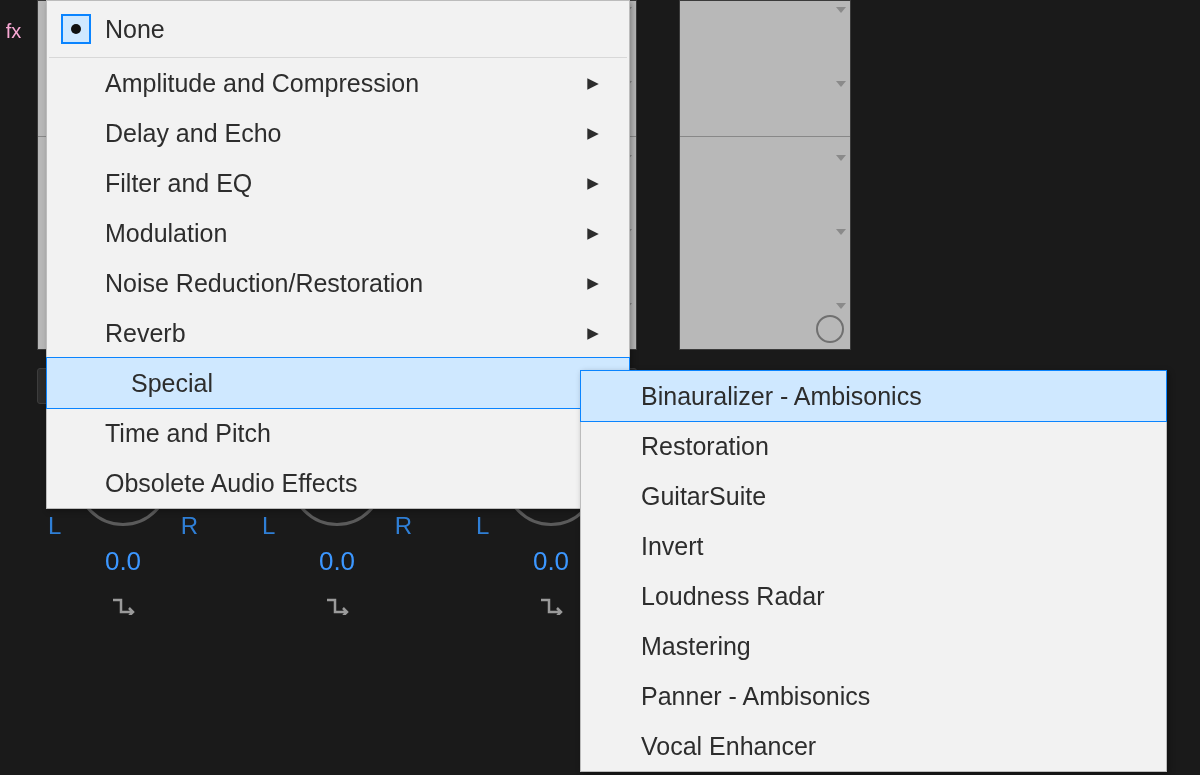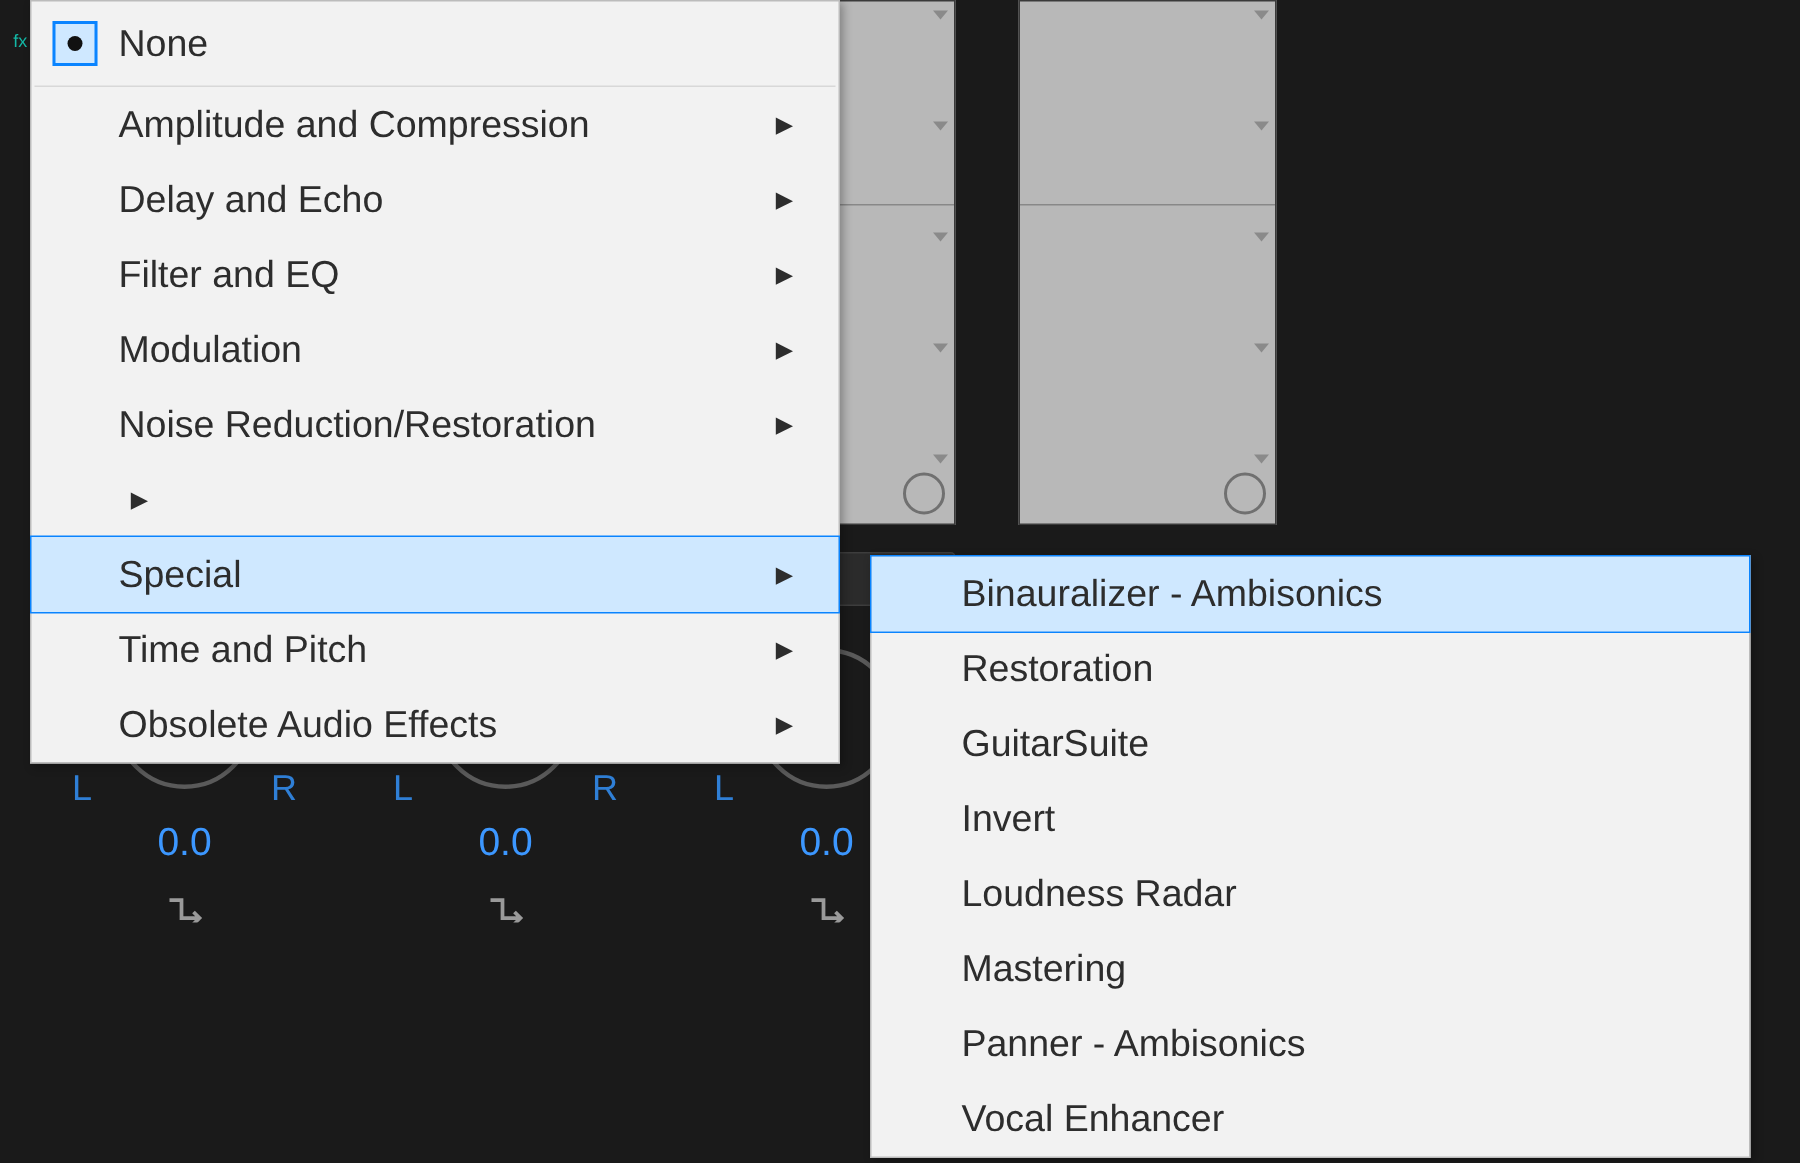--- a/index.html
+++ b/index.html
@@ -17,21 +17,21 @@
     display: flex;
     gap: 22px;
     padding-left: 27px;
   }
   .sidebar {
     position: absolute;
     left: 0; top: 0; bottom: 0; width: 27px;
     background: #1a1a1a;
   }
   .sidebar .glyph {
-    color: #14b8a6; font-size: 12px; text-align: center;
+    color: #f9a8d4; font-size: 20px; text-align: center;
     margin-top: 20px;
   }
   .strip {
     width: 192px;
     background: #1a1a1a;
     display: flex; flex-direction: column;
     position: relative;
   }
   .meter-box {
     height: 350px;
@@ -135,22 +135,23 @@
     border: 2px solid #0a84ff;
     background: #cfe8ff;
     display: flex; align-items: center; justify-content: center;
   }
   .menu .radio span {
     width: 10px; height: 10px; background: #111; border-radius: 50%;
   }
   .menu .item.hover-main {
     background: #cfe8ff;
     outline: 1px solid #0a84ff;
-  }
-  .menu-main { left: 20px; top: 0; width: 540px; }
+    gap: 26px;
+  }
+  .menu-main { left: 46px; top: 0; width: 584px; }
 
   .submenu { left: 580px; top: 370px; width: 587px; }
   .submenu .item { padding-left: 20px; }
   .submenu .icon-col { width: 40px; }
   .submenu .item.hover-sub {
     background: #cfe8ff;
     outline: 1px solid #0a84ff;
   }
 </style>
 </head>
@@ -301,20 +302,21 @@
         <div class="label">Modulation</div>
         <div class="arrow-col">▶</div>
       </div>
       <div class="item">
         <div class="icon-col"></div>
         <div class="label">Noise Reduction/Restoration</div>
         <div class="arrow-col">▶</div>
       </div>
       <div class="item">
         <div class="icon-col"></div>
+        <div class="label">Reverb</div>
         <div class="arrow-col">▶</div>
       </div>
       <div class="item hover-main">
         <div class="icon-col"></div>
         <div class="label">Special</div>
         <div class="arrow-col">▶</div>
       </div>
       <div class="item">
         <div class="icon-col"></div>
         <div class="label">Time and Pitch</div>

